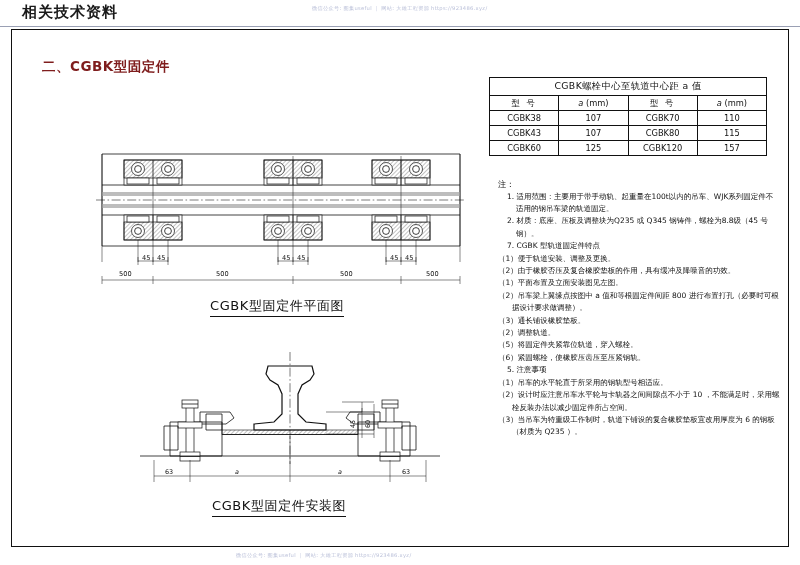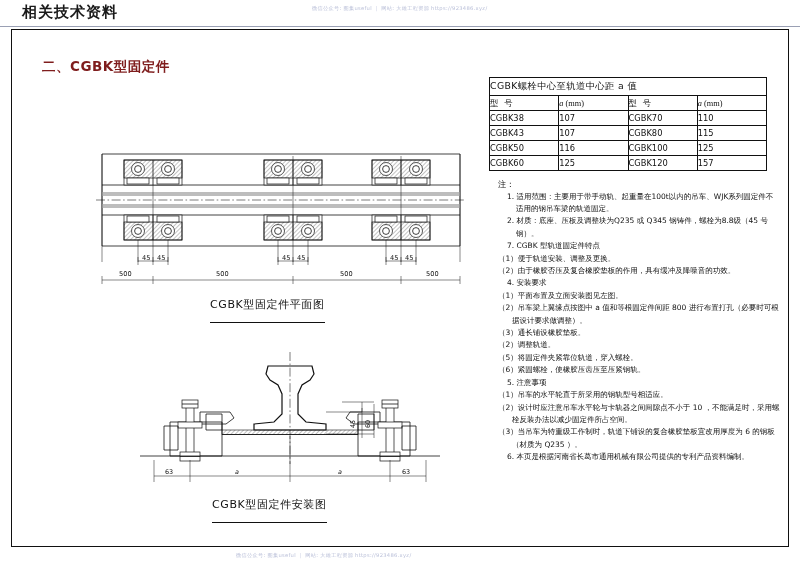--- a/index.html
+++ b/index.html
@@ -79,35 +79,34 @@
     width: 278px;
   }
   table.spec {
     border-collapse: collapse;
     width: 278px;
     table-layout: fixed;
   }
   table.spec td, table.spec th {
     border: 0.9px solid #111;
     font-size: 8.3px;
-    text-align: left;
+    text-align: center;
     height: 14px;
     padding: 0;
     font-weight: normal;
     color: #111;
     font-family: "DejaVu Sans", "Liberation Sans", sans-serif;
   }
   table.spec tr.title-row td {
     font-size: 9.3px;
     height: 17px;
     letter-spacing: .4px;
   }
   table.spec tr.head-row td {
     letter-spacing: 2px;
-    font-family: Liberation Serif, serif;
   }
   table.spec tr.head-row td.amm {
     letter-spacing: 0;
   }
   .ital { font-style: italic; }
 
   
   .notes {
     position: absolute;
     left: 498px; top: 178px;
@@ -135,24 +134,24 @@
   }
 
   
   .plan-view {
     position: absolute;
     left: 96px; top: 142px;
     width: 370px; height: 120px;
   }
   .caption {
     position: absolute;
-    font-size: 11px;
+    font-size: 13px;
     color: #111;
     border-bottom: 1.1px solid #111;
-    padding-bottom: 10px;
+    padding-bottom: 1px;
     letter-spacing: .6px;
     white-space: nowrap;
   }
   #caption-plan { left: 210px; top: 297px; }
   #caption-elev { left: 212px; top: 497px; text-align: center; }
 
   .dims-row {
     position: absolute;
     left: 96px; top: 255px;
     width: 380px; height: 32px;
@@ -429,51 +428,43 @@
       <td>CGBK70</td>
       <td>110</td>
     </tr>
     <tr>
       <td>CGBK43</td>
       <td>107</td>
       <td>CGBK80</td>
       <td>115</td>
     </tr>
     <tr>
-      <td>CGBK50</td>
-      <td>116</td>
-      <td>CGBK100</td>
-      <td>125</td>
-    </tr>
-    <tr>
       <td>CGBK60</td>
       <td>125</td>
       <td>CGBK120</td>
       <td>157</td>
     </tr>
   </tbody>
     </table>
 </div>
 
 <div class="notes">
   <div class="note-h">注：</div>
   <div id="notes-list">
       <div class="note-l1">1. 适用范围：主要用于带手动轨、起重量在100t以内的吊车、WJK系列固定件不适用的钢吊车梁的轨道固定。</div>
       <div class="note-l1">2. 材质：底座、压板及调整块为Q235 或 Q345 钢铸件，螺栓为8.8级（45 号钢）。</div>
       <div class="note-l1">7. CGBK 型轨道固定件特点</div>
       <div class="note-l2">（1）便于轨道安装、调整及更换。</div>
       <div class="note-l2">（2）由于橡胶否压及复合橡胶垫板的作用，具有缓冲及降噪音的功效。</div>
-      <div class="note-l1">4. 安装要求</div>
       <div class="note-l2">（1）平面布置及立面安装图见左图。</div>
       <div class="note-l2">（2）吊车梁上翼缘点按图中 a 值和等根固定件间距 800 进行布置打孔（必要时可根据设计要求做调整）。</div>
       <div class="note-l2">（3）通长铺设橡胶垫板。</div>
       <div class="note-l2">（2）调整轨道。</div>
       <div class="note-l2">（5）将固定件夹紧靠位轨道，穿入螺栓。</div>
       <div class="note-l2">（6）紧固螺栓，使橡胶压齿压至压紧钢轨。</div>
       <div class="note-l1">5. 注意事项</div>
       <div class="note-l2">（1）吊车的水平轮直于所采用的钢轨型号相适应。</div>
       <div class="note-l2">（2）设计时应注意吊车水平轮与卡轨器之间间隙点不小于 10 ，不能满足时，采用螺栓反装办法以减少固定件所占空间。</div>
       <div class="note-l2">（3）当吊车为特重级工作制时，轨道下铺设的复合橡胶垫板宜改用厚度为 6 的钢板（材质为 Q235 ）。</div>
-      <div class="note-l1">6. 本页是根据河南省长葛市通用机械有限公司提供的专利产品资料编制。</div>
     </div>
 </div>
 
 <div class="footer-watermark">微信公众号: 图集useful ｜ 网站: 大雄工程资源 https://923486.xyz/</div>
 
 </body></html>

